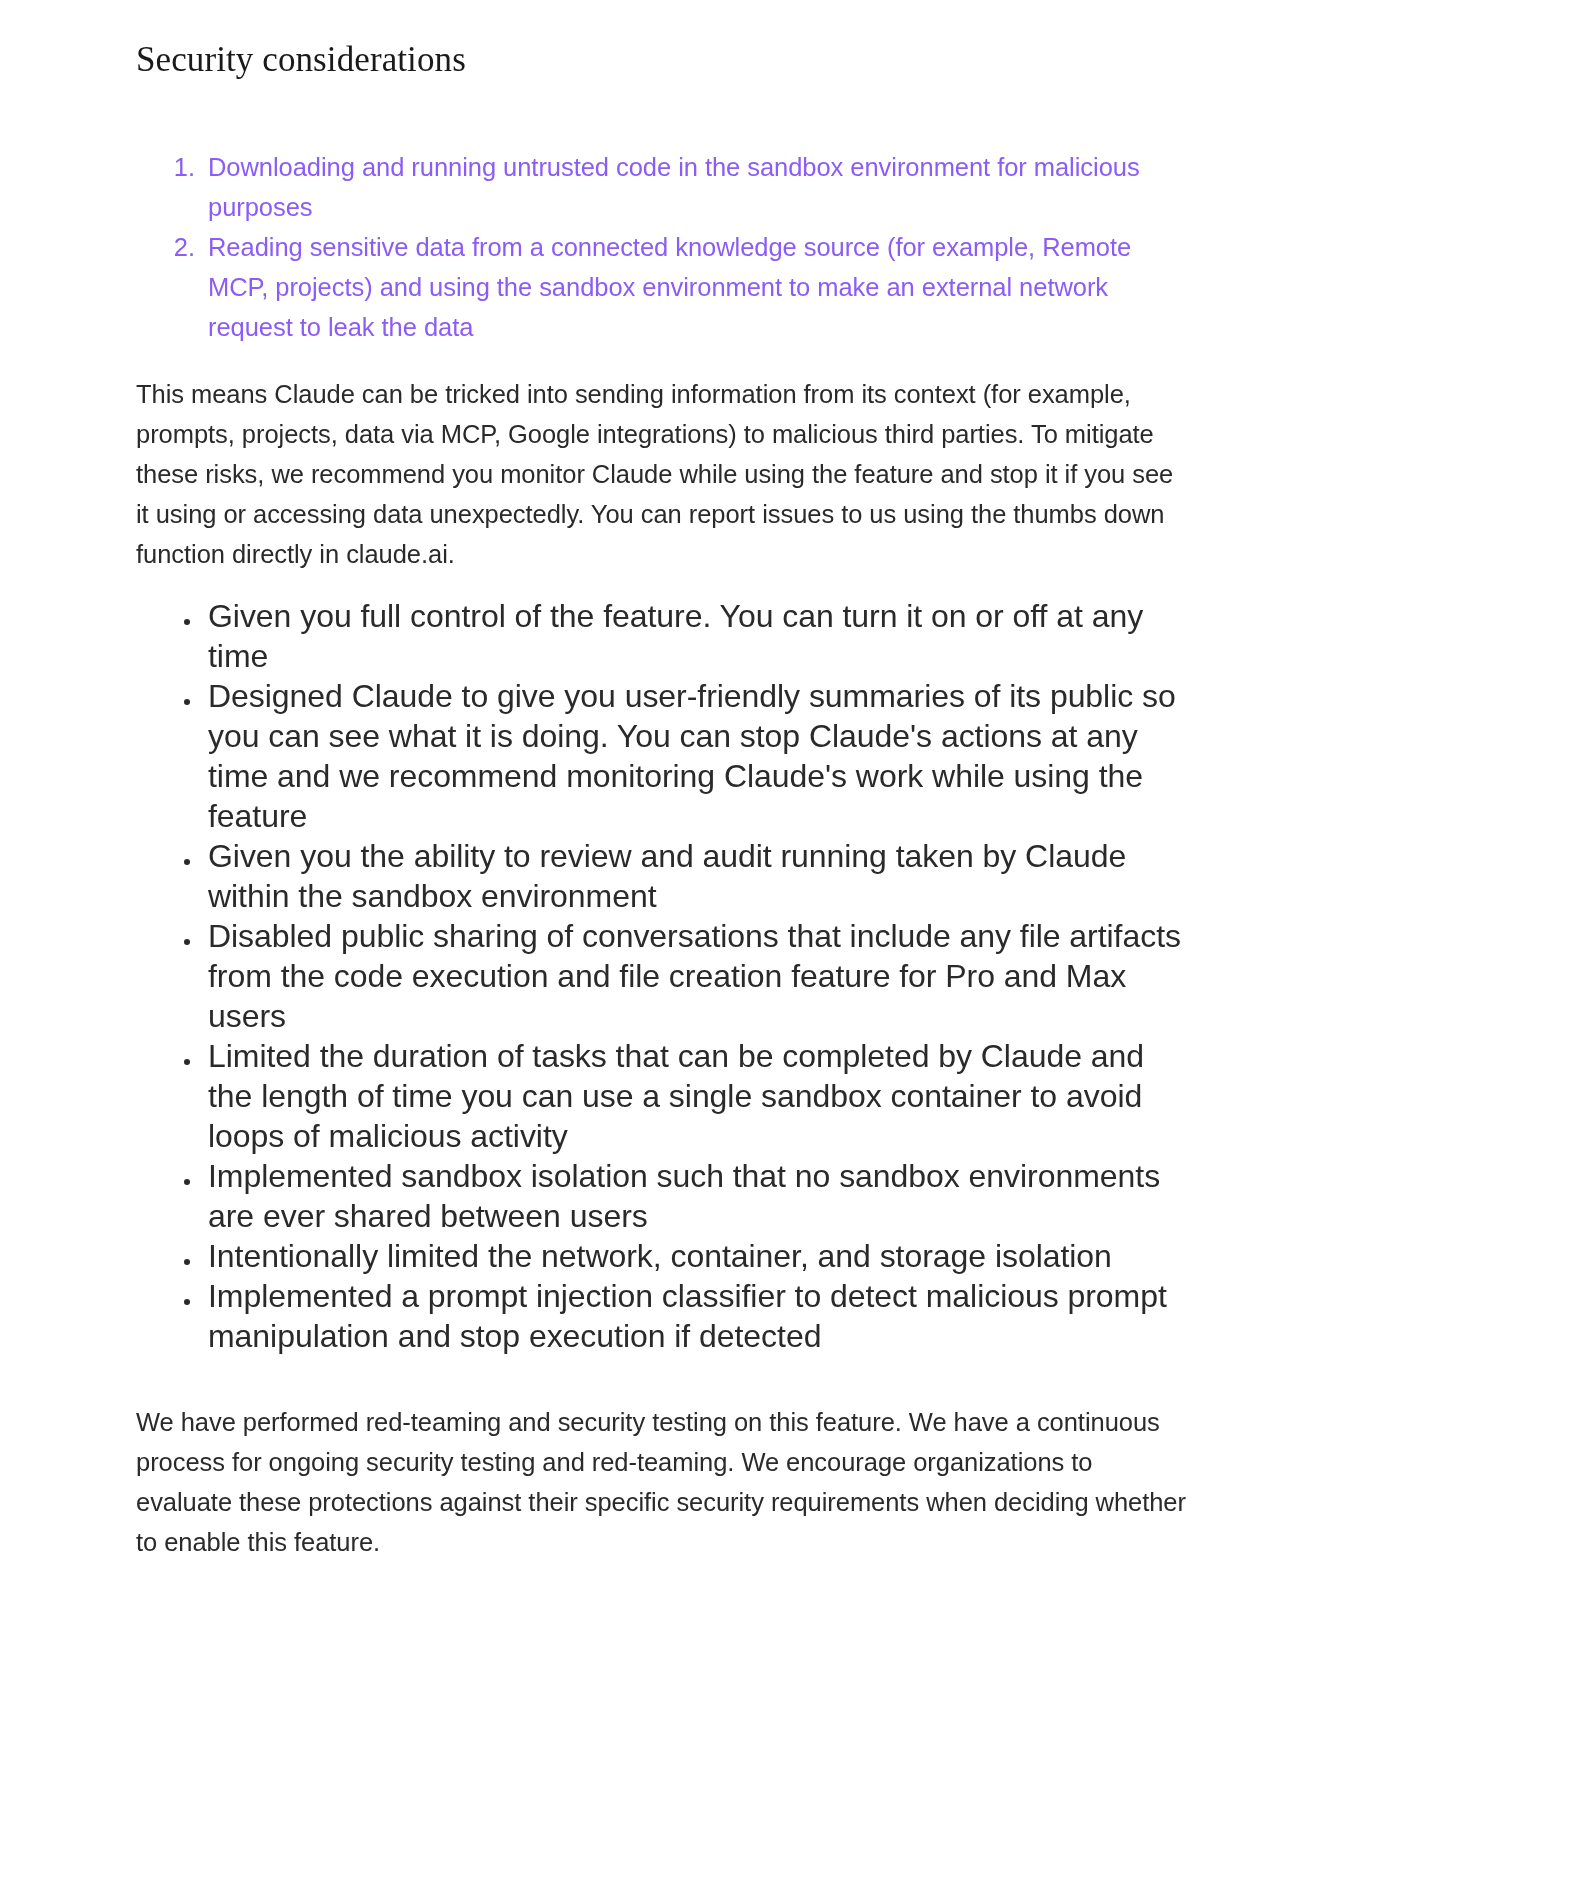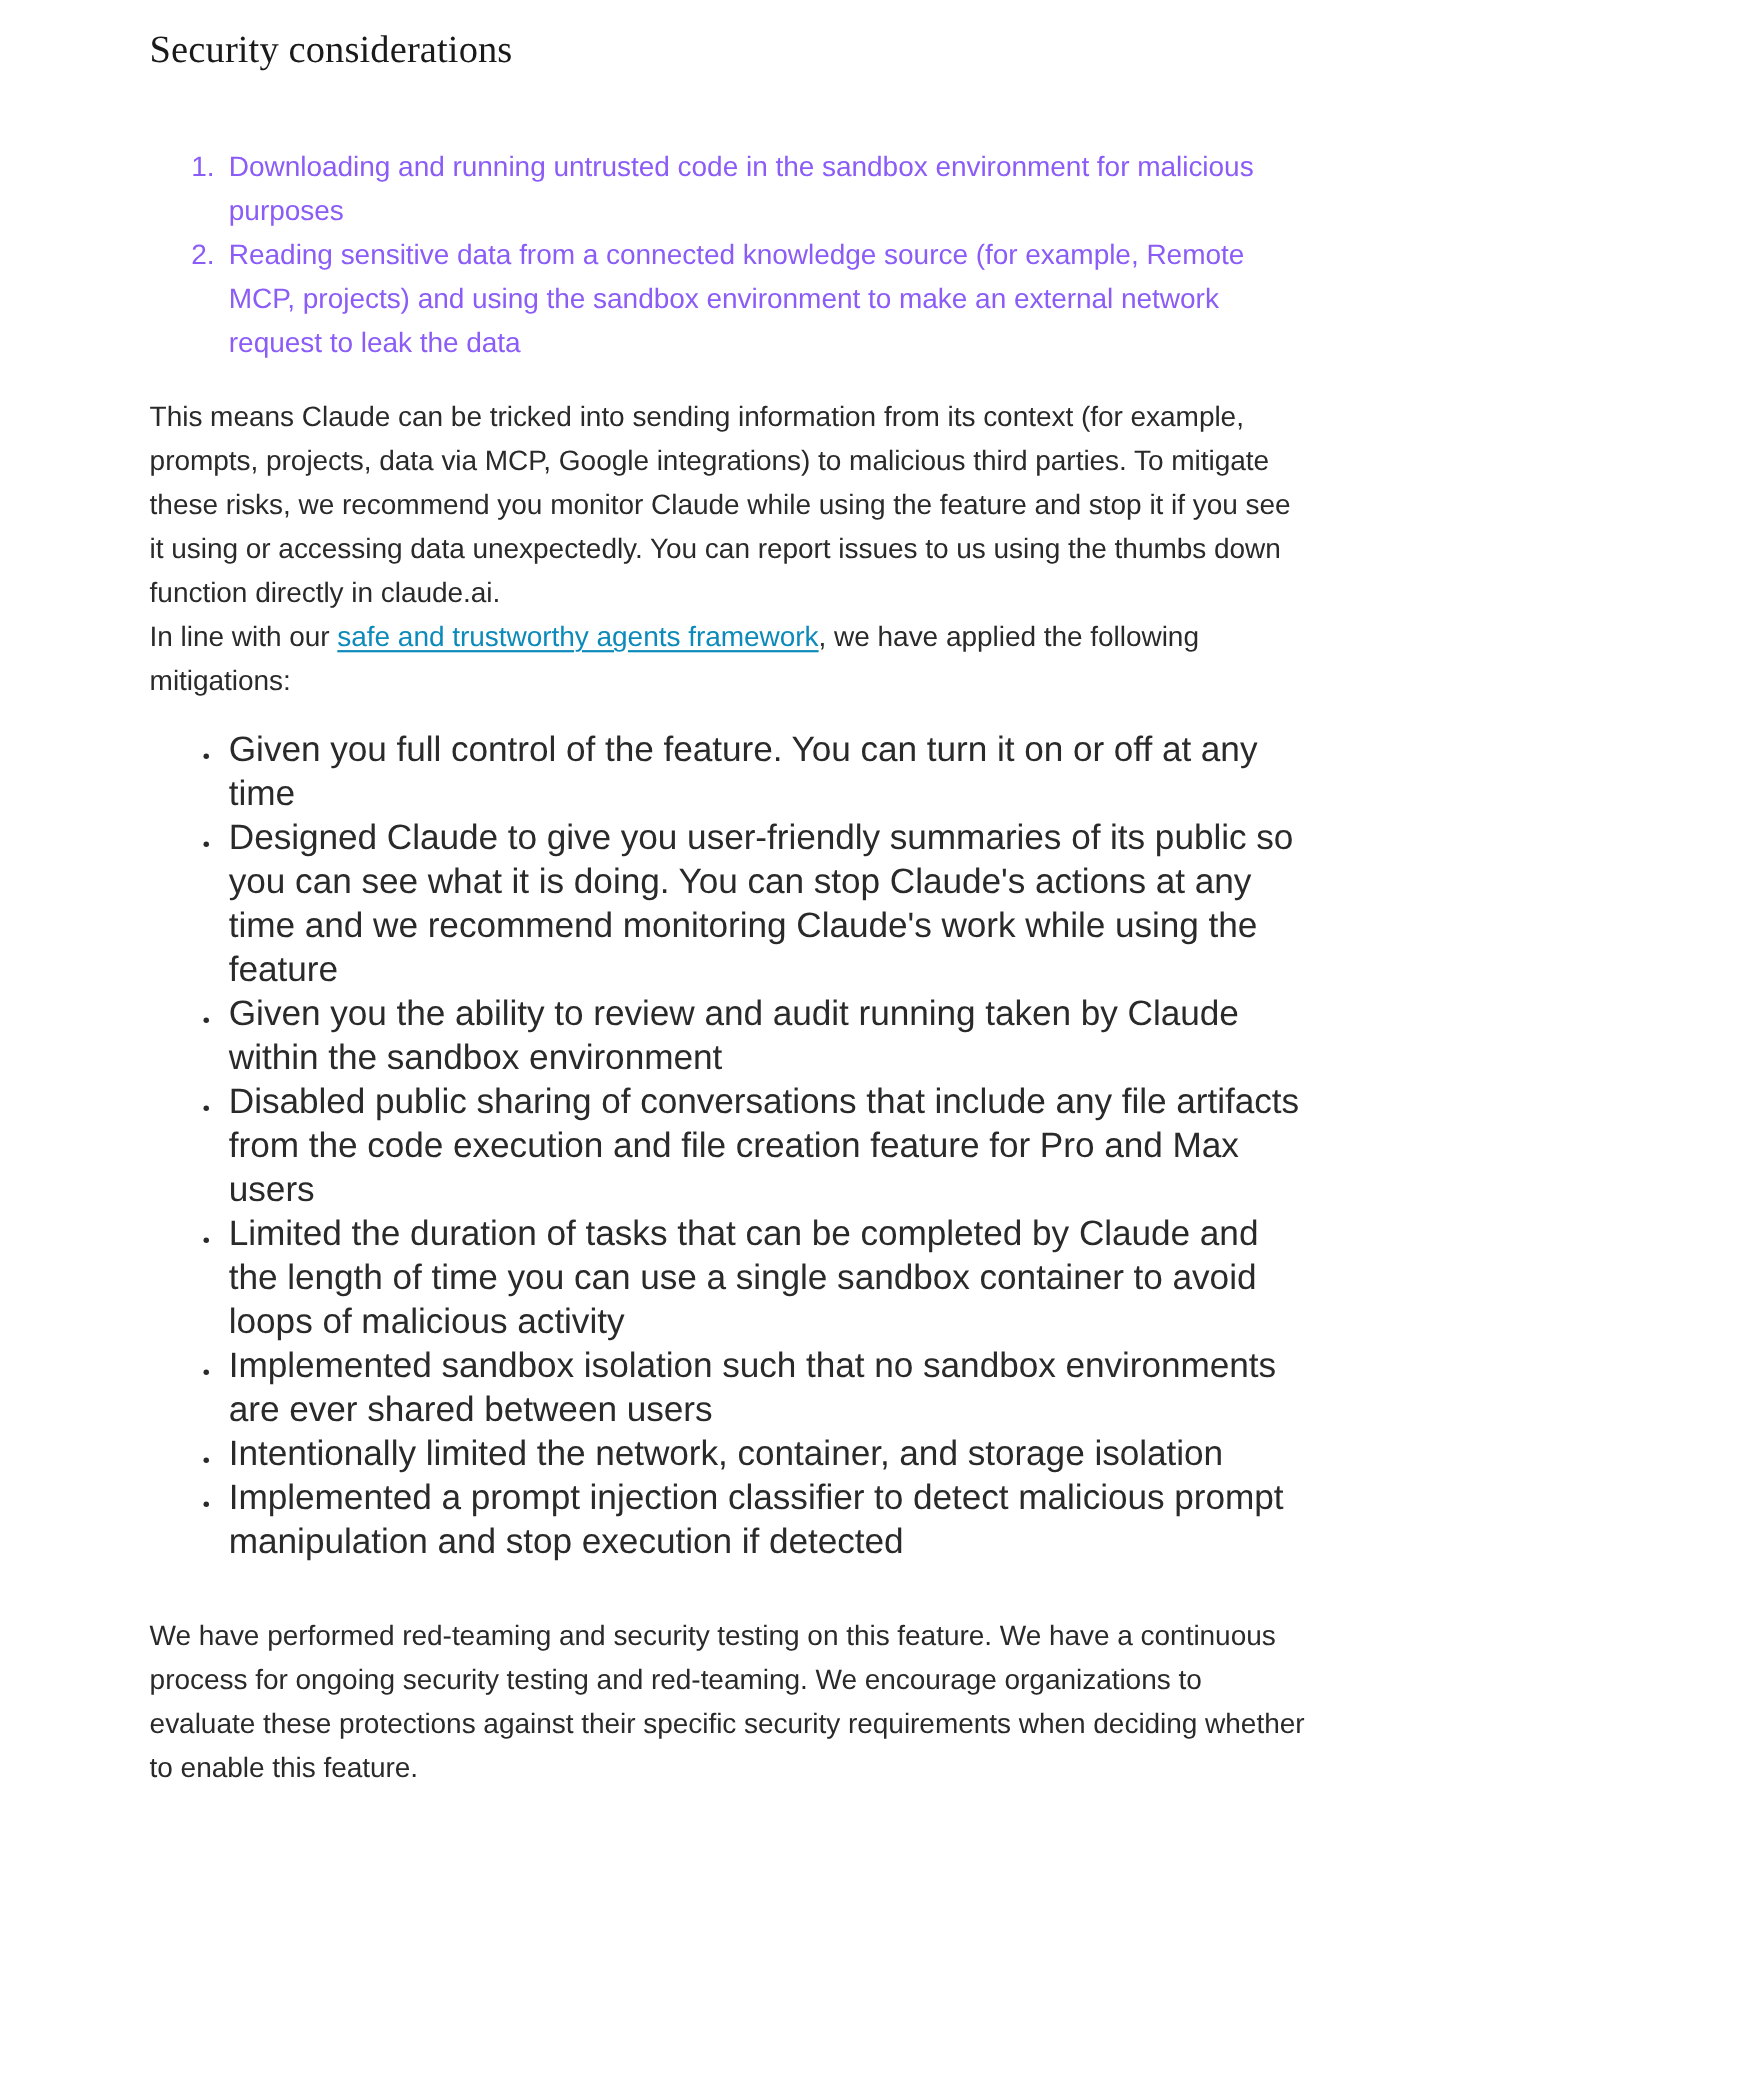--- a/index.html
+++ b/index.html
@@ -15,20 +15,21 @@
     color: #2a2a2a;
     -webkit-font-smoothing: antialiased;
   }
   .page {
     box-sizing: border-box;
     width: 1596px;
     padding: 0 0 0 136px;
   }
   .content {
     width: 1056px;
+    margin-top: 15px;
   }
 
   
   .doc-heading {
     font-family: "Liberation Serif", serif;
     font-size: 35px;
     font-weight: 400;
     letter-spacing: 0.1px;
     color: #1a1a1a;
     margin: 0;
@@ -105,21 +106,20 @@
 
     <ol class="num-list">
       <li>Downloading and running untrusted code in the sandbox environment for malicious purposes</li>
       <li>Reading sensitive data from a connected knowledge source (for example, Remote MCP, projects) and using the sandbox environment to make an external network request to leak the data</li>
     </ol>
 
     <div class="gap-mid"></div>
 
     <p class="para">This means Claude can be tricked into sending information from its context (for example, prompts, projects, data via MCP, Google integrations) to malicious third parties. To mitigate these risks, we recommend you monitor Claude while using the feature and stop it if you see it using or accessing data unexpectedly. You can report issues to us using the thumbs down function directly in claude.ai.</p>
 
-    <p class="para"><span>In line with our </span><a class="doc-link">safe and trustworthy agents framework</a><span>, we have applied the following mitigations:</span></p>
 
     <div class="gap-list"></div>
 
     <ul class="bullet-list">
       <li>Given you full control of the feature. You can turn it on or off at any time</li>
       <li>Designed Claude to give you user-friendly summaries of its public so you can see what it is doing. You can stop Claude's actions at any time and we recommend monitoring Claude's work while using the feature</li>
       <li>Given you the ability to review and audit running taken by Claude within the sandbox environment</li>
       <li>Disabled public sharing of conversations that include any file artifacts from the code execution and file creation feature for Pro and Max users</li>
       <li>Limited the duration of tasks that can be completed by Claude and the length of time you can use a single sandbox container to avoid loops of malicious activity</li>
       <li>Implemented sandbox isolation such that no sandbox environments are ever shared between users</li>

